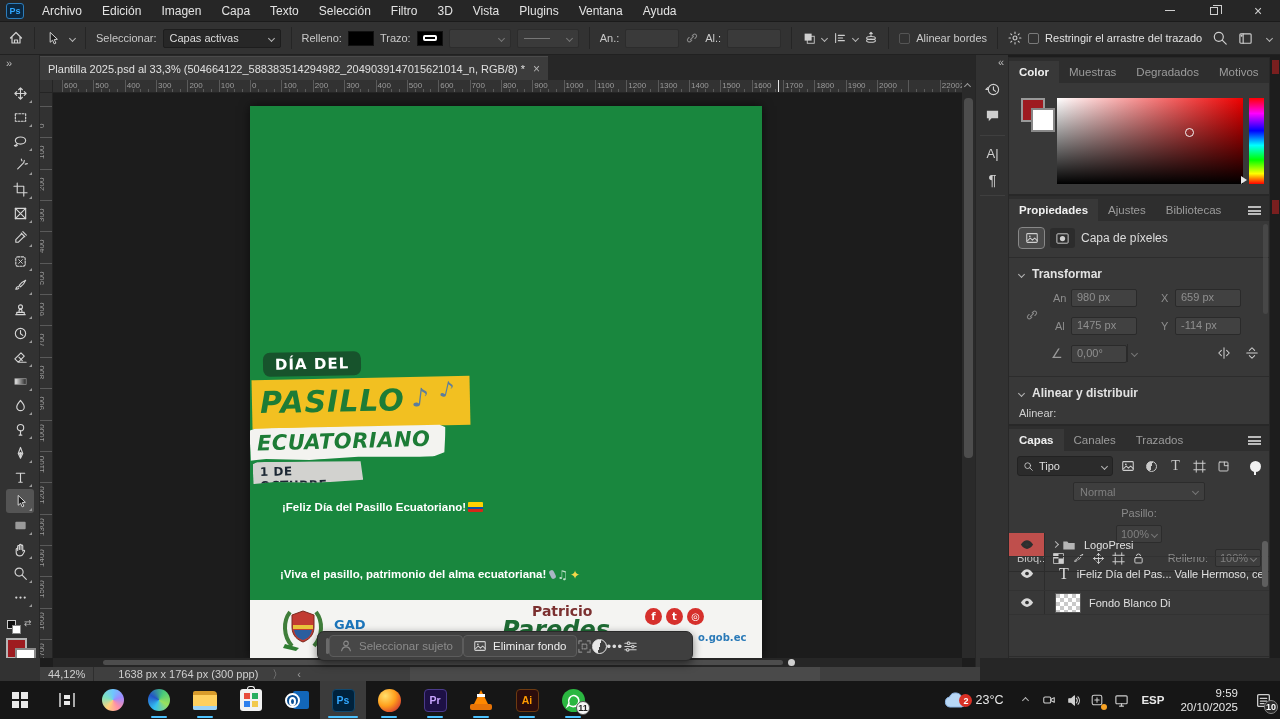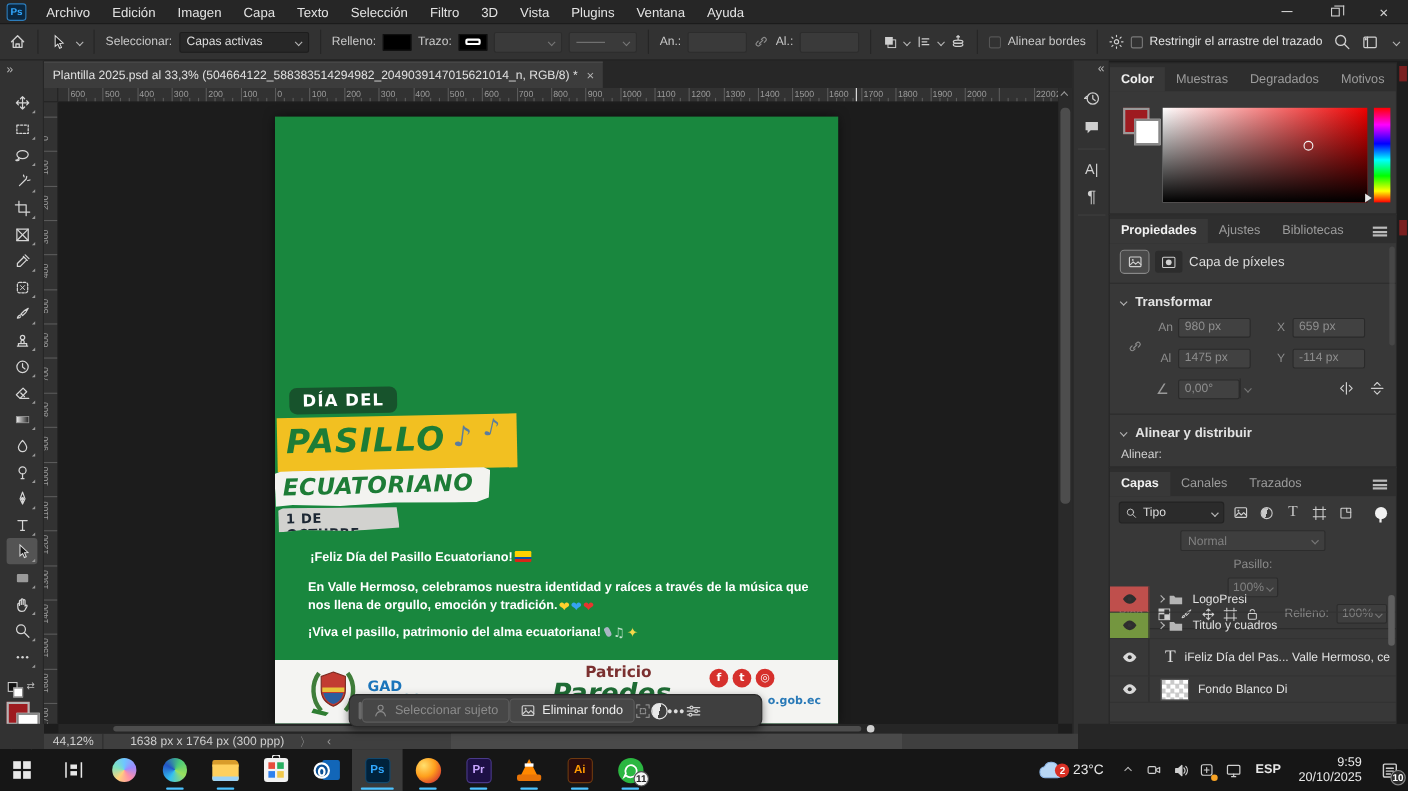--- a/index.html
+++ b/index.html
@@ -711,21 +711,20 @@
         <span class="note1">♪</span>
         <span class="note2">♪</span>
       </div>
       <div id="whiteband">
         <span id="sub-ecuatoriano">ECUATORIANO</span>
       </div>
       <div id="grayband">
         <span id="date-octubre">1 DE OCTUBRE</span>
       </div>
       <div class="bodytext" id="ptext1"><span>¡Feliz Día del Pasillo Ecuatoriano!</span><span class="emjs"><span class="emj flag-ec"></span></span></div>
-      <div class="bodytext" id="ptext2"><span>En Valle Hermoso, celebramos nuestra identidad y raíces a través de la música que nos llena de orgullo, emoción y tradición.</span><span class="emjs"><span class="emj heart h-y">❤</span><span class="emj heart h-b">❤</span><span class="emj heart h-r">❤</span></span></div>
       <div class="bodytext" id="ptext3"><span>¡Viva el pasillo, patrimonio del alma ecuatoriana!</span><span class="emjs"><span class="emj mic-shape"></span><span class="emj mus">♫</span><span class="emj spk">✦</span></span></div>
       <div id="pfooter">
         <svg id="crest" width="46" height="46" viewBox="0 0 46 46">
           <path d="M10 6C3 15 3 30 12 40" stroke="#3f7d3a" stroke-width="4" fill="none"></path>
           <path d="M36 6c7 9 7 24-2 34" stroke="#3f7d3a" stroke-width="4" fill="none"></path>
           <path d="M23 5l11 4v12c0 9-6 13-11 15-5-2-11-6-11-15V9z" fill="#c23b32" stroke="#7a2a20"></path>
           <path d="M13 19h20v4H13z" fill="#e8c33a"></path>
           <path d="M14 24h18c-1 6-5 9-9 10-4-1-8-4-9-10z" fill="#2b5e9e"></path>
           <path d="M5 38l14 4-3 3-13-3z" fill="#2e7d32"></path>
         </svg>
@@ -1022,37 +1021,20 @@
             </span>
           </span>
           <span class="chev r grpchev"></span>
           <span class="icon">
             <svg width="14" height="14" viewBox="0 0 16 16">
               <path d="M1.5 4h4.5L7.5 5.8h7V13h-13z" fill="#b5b5b5"></path>
             </svg>
           </span>
           <span class="lname">LogoPresi</span>
         </div>
-        <div class="lrow">
-          <span class="eyecell" style="background: rgb(116, 150, 63);">
-            <span class="icon" style="color:#2e2e2e;">
-              <svg width="14" height="11" viewBox="0 0 16 12">
-                <path d="M1 6C3 2.6 5.8 1 8 1s5 1.6 7 5c-2 3.4-4.8 5-7 5S3 9.4 1 6z" fill="currentColor"></path>
-                <circle cx="8" cy="6" r="2.1" fill="#333"></circle>
-              </svg>
-            </span>
-          </span>
-          <span class="chev r grpchev"></span>
-          <span class="icon">
-            <svg width="14" height="14" viewBox="0 0 16 16">
-              <path d="M1.5 4h4.5L7.5 5.8h7V13h-13z" fill="#b5b5b5"></path>
-            </svg>
-          </span>
-          <span class="lname">Titulo y cuadros</span>
-        </div>
         <div class="lrow tall">
           <span class="eyecell">
             <span class="icon" style="color:#d8d8d8;">
               <svg width="14" height="11" viewBox="0 0 16 12">
                 <path d="M1 6C3 2.6 5.8 1 8 1s5 1.6 7 5c-2 3.4-4.8 5-7 5S3 9.4 1 6z" fill="currentColor"></path>
                 <circle cx="8" cy="6" r="2.1" fill="#333"></circle>
               </svg>
             </span>
           </span>
           <span class="t-ic">T</span>

